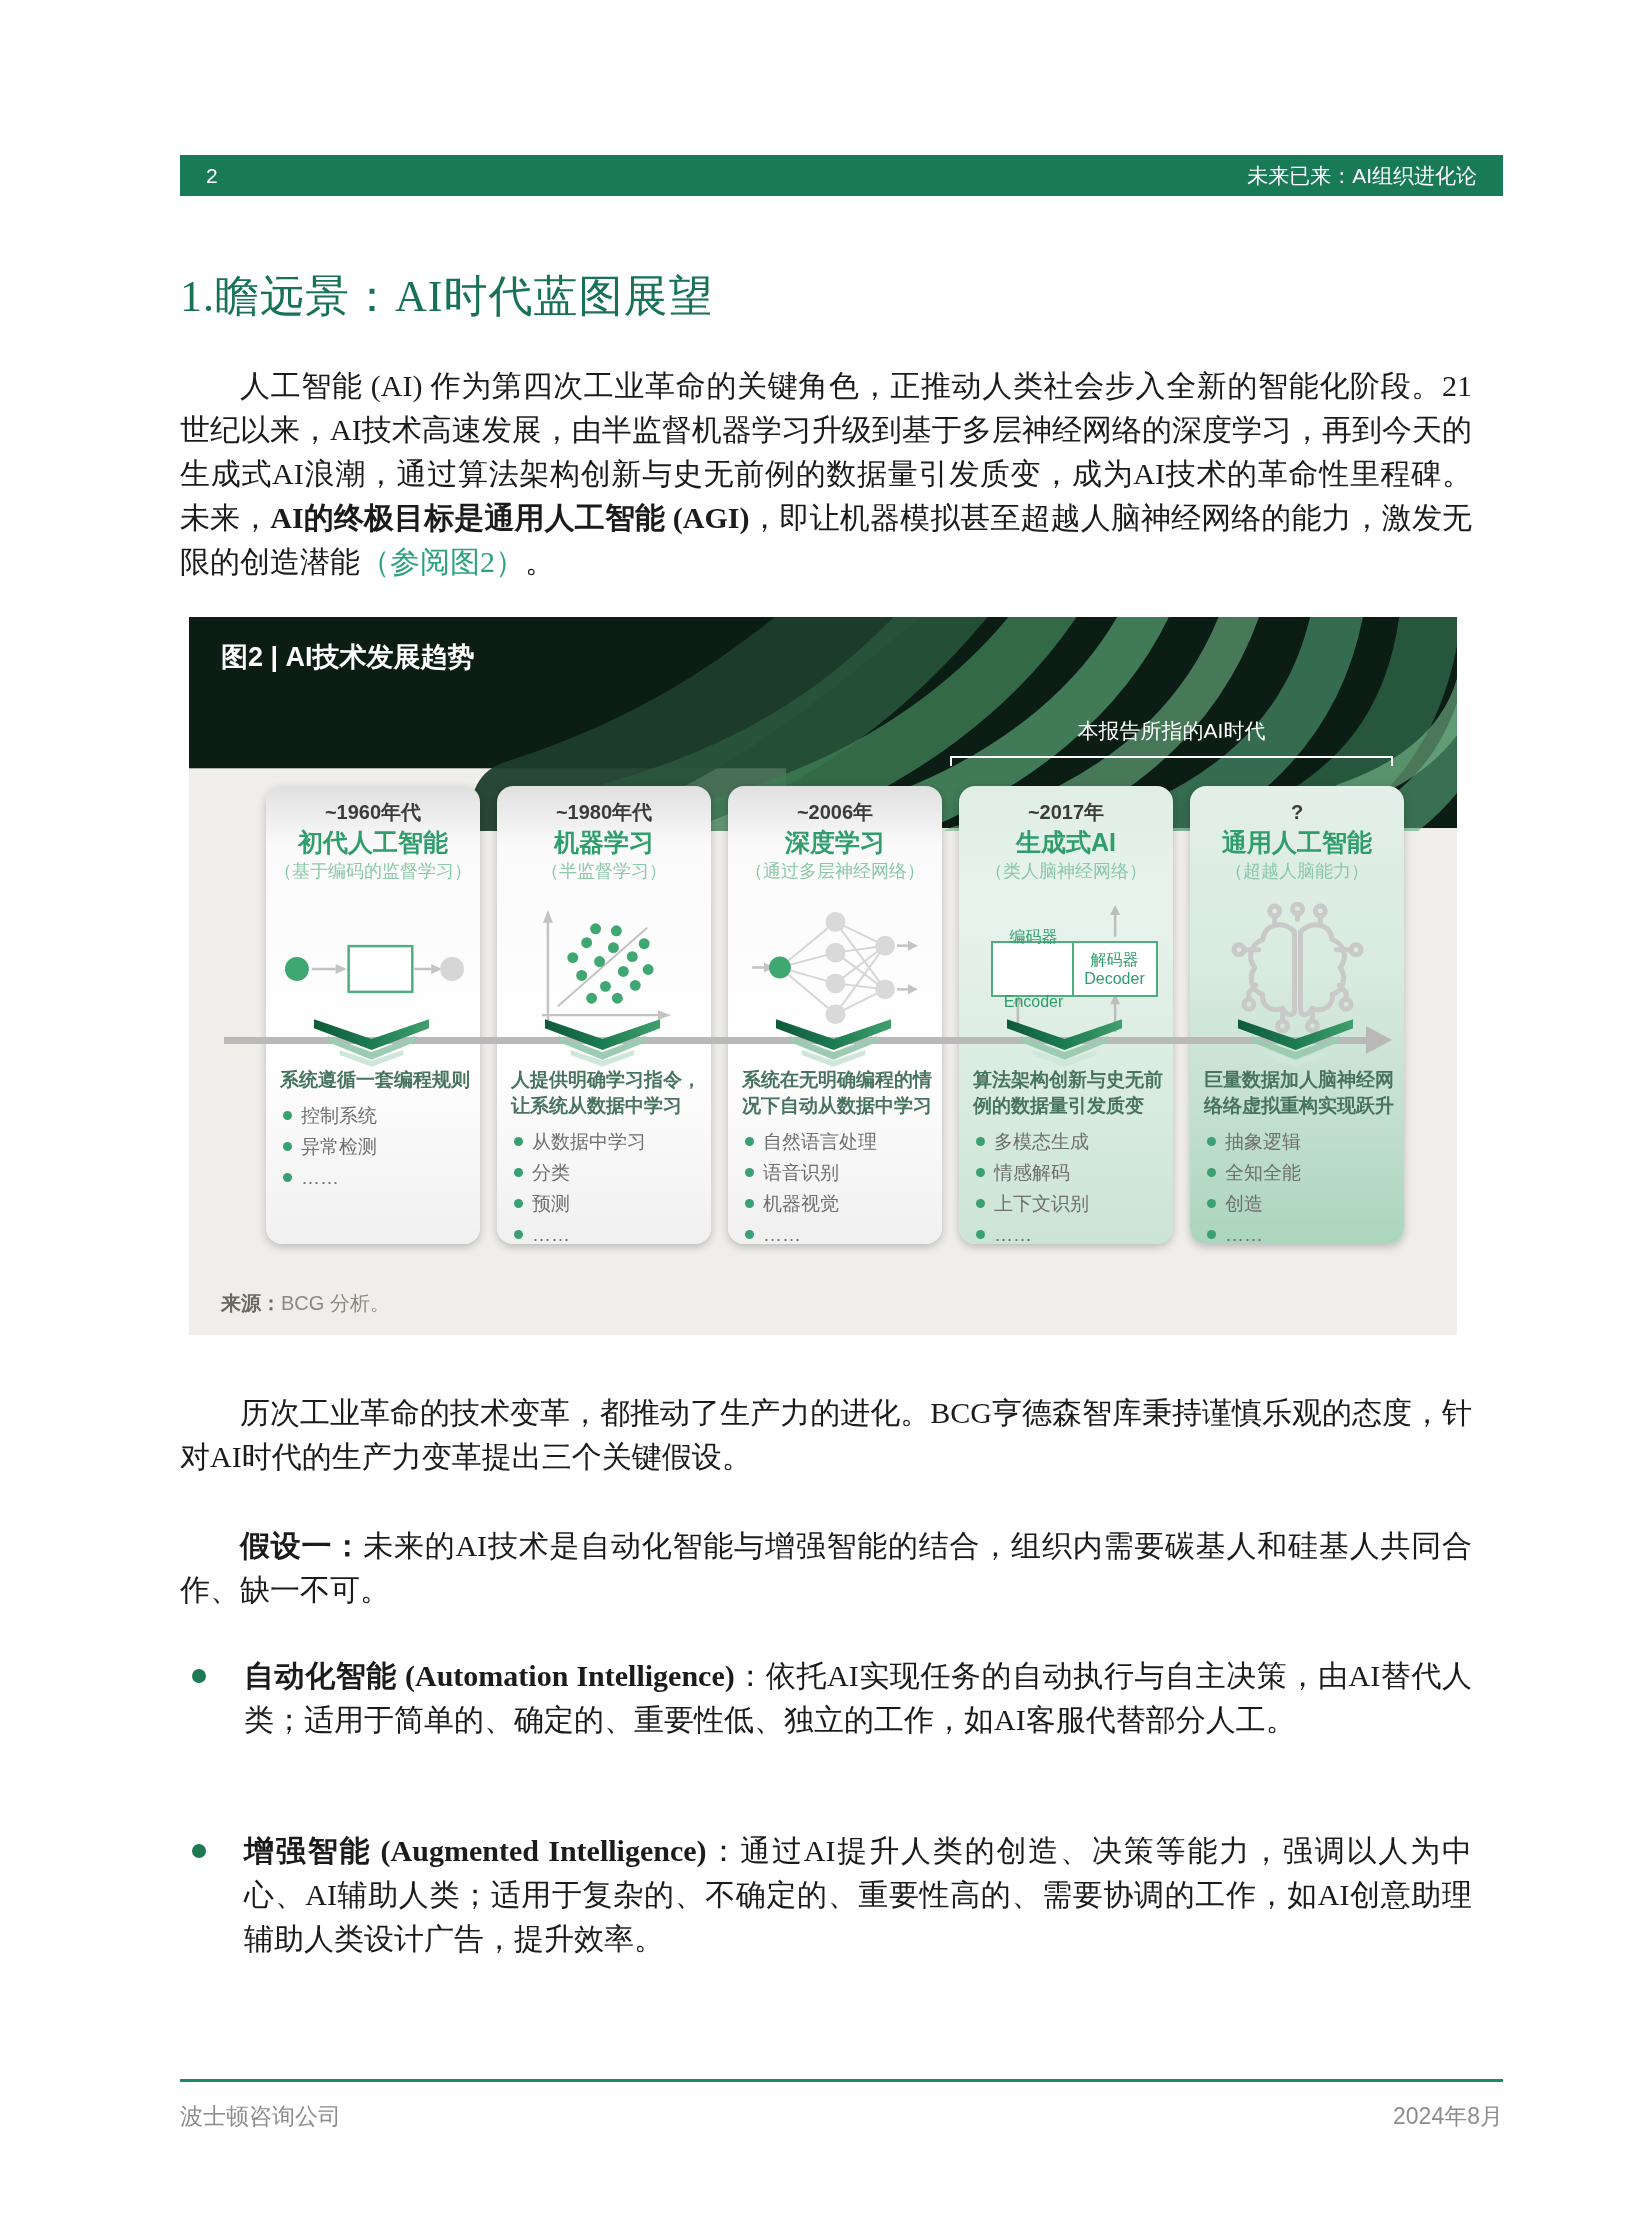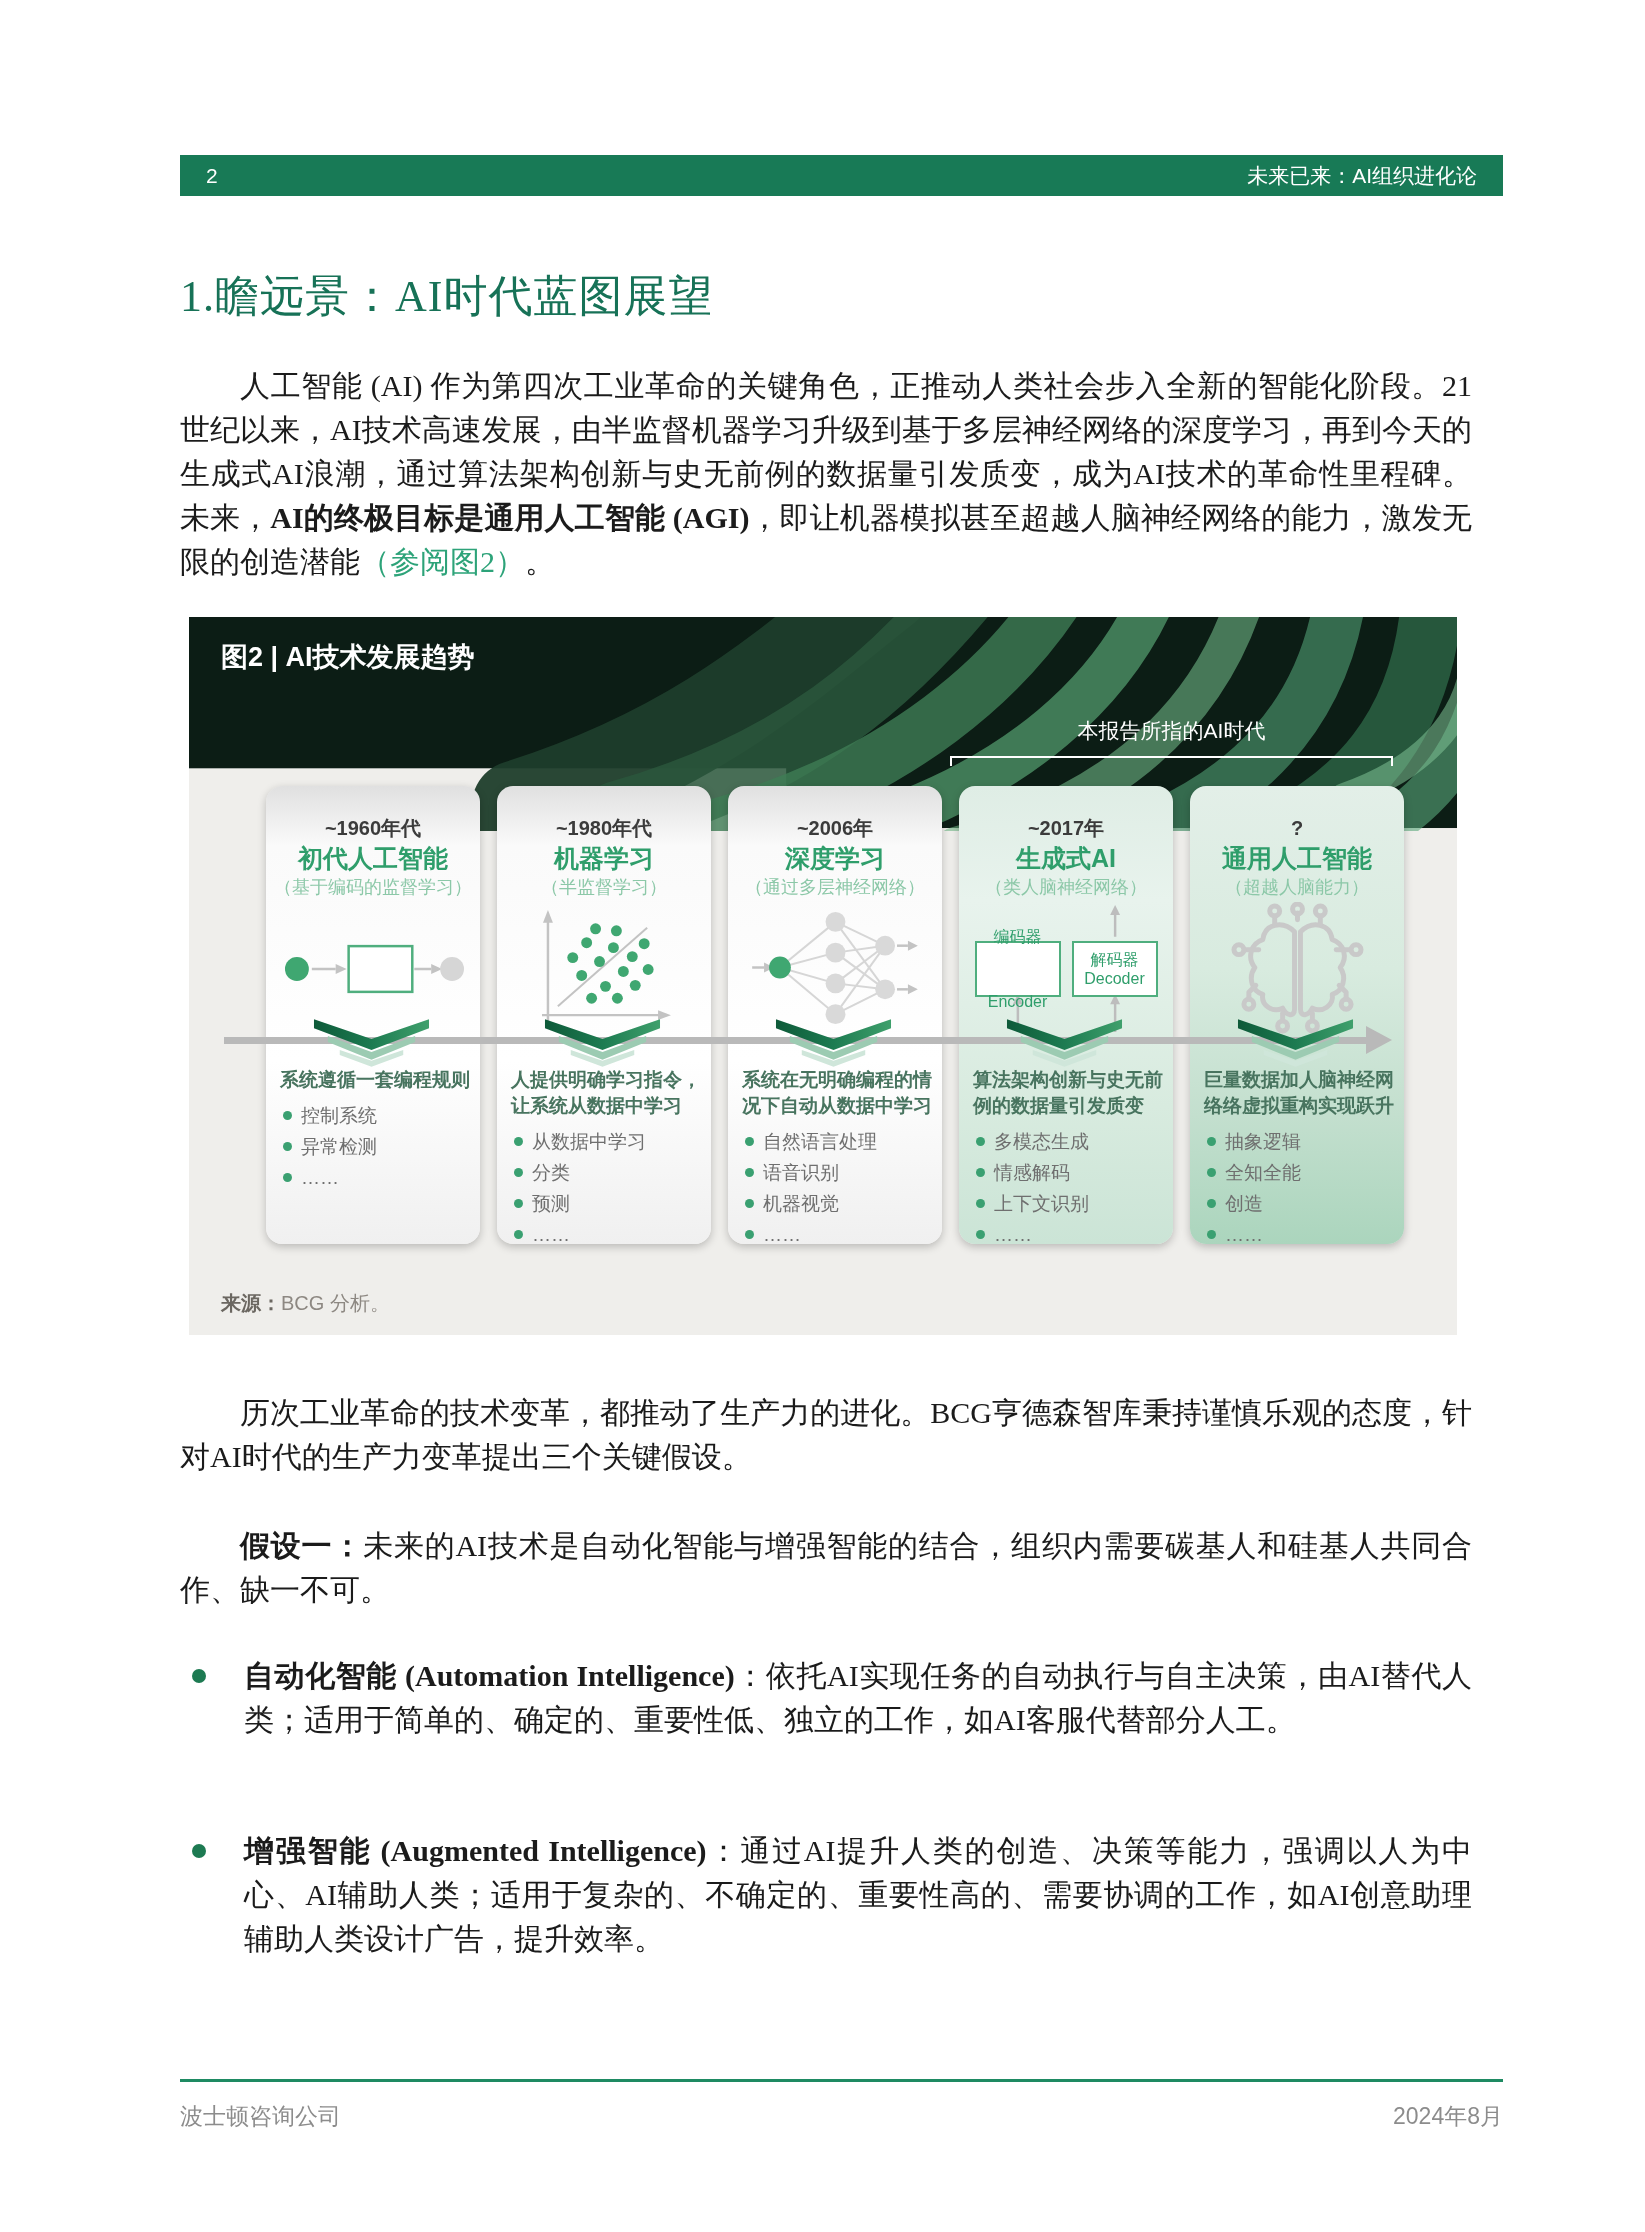--- a/index.html
+++ b/index.html
@@ -27,36 +27,36 @@
                      font-size:21px;color:#ffffff;z-index:3;}
   .fig-bracket{position:absolute;left:761px;top:139px;width:443px;height:10px;box-sizing:border-box;
                border-top:2px solid #ffffff;border-left:2px solid #ffffff;border-right:2px solid #ffffff;z-index:3;}
 
   .fig-cols{position:absolute;left:77px;top:169px;display:flex;gap:17px;z-index:2;}
   .col{position:relative;width:214px;height:458px;border-radius:16px;box-shadow:0 3px 8px rgba(0,0,0,.22);
        text-align:center;font-family:"Liberation Sans","DejaVu Sans",sans-serif;}
   .tint-grey{background:linear-gradient(180deg,#e0e0e0 0%,#fafafa 13%,#ffffff 60%,#f0f0f0 100%);}
   .tint-green-light{background:linear-gradient(180deg,#dfede5 0%,#e8f3ed 25%,#d8ebdf 70%,#cbe4d6 100%);}
   .tint-green{background:linear-gradient(180deg,#e3efe8 0%,#d8ebdf 40%,#c3dfce 72%,#abd5bd 100%);}
-  .col-year{margin-top:28px;font-size:20px;font-weight:700;color:#3b3b3b;line-height:28px;}
+  .col-year{margin-top:12px;font-size:20px;font-weight:700;color:#3b3b3b;line-height:28px;}
   .col-title{font-size:25px;font-weight:700;color:#2f9e6b;line-height:33px;}
   .col-sub{font-size:18px;color:#8cc8a8;line-height:24px;}
   .col-illus{position:absolute;left:0;right:0;top:111px;height:147px;display:flex;align-items:center;justify-content:center;}
   .col-body{position:absolute;left:14px;right:9px;top:281px;text-align:left;}
   .col-heading{font-size:19px;font-weight:700;color:#48745f;line-height:26px;margin-bottom:7px;}
   .col-list{list-style:none;margin:0;padding:0;}
   .col-list li{position:relative;padding-left:21px;font-size:19px;color:#6f6f6f;line-height:31px;}
   .col-list li::before{content:'';position:absolute;left:3px;top:11px;width:9px;height:9px;border-radius:50%;background:#3aa071;}
 
   
   .encdec{position:relative;width:191px;height:131px;}
   .ed-box{position:absolute;top:36px;width:86px;height:56px;box-sizing:border-box;border:2px solid #4fae7e;
           background:#ffffff;color:#2f9e6b;display:flex;flex-direction:column;justify-content:center;
           font-size:16px;line-height:19px;}
-  .ed-box.enc{left:4px;gap:46px;}
+  .ed-box.enc{left:20px;gap:46px;}
   .ed-box.dec{left:101px;}
   .encdec svg{position:absolute;left:0;top:0;}
 
   
   .timeline{position:absolute;left:0;top:0;width:1268px;height:718px;z-index:4;pointer-events:none;}
   .tl-bar{position:absolute;left:35px;top:420px;width:1144px;height:7px;background:#b9b9b9;}
   .tl-head{position:absolute;left:1177px;top:409px;width:0;height:0;
            border-left:26px solid #b9b9b9;border-top:14px solid transparent;border-bottom:14px solid transparent;}
   .chevron{position:absolute;top:402px;width:119px;height:48px;}
 

